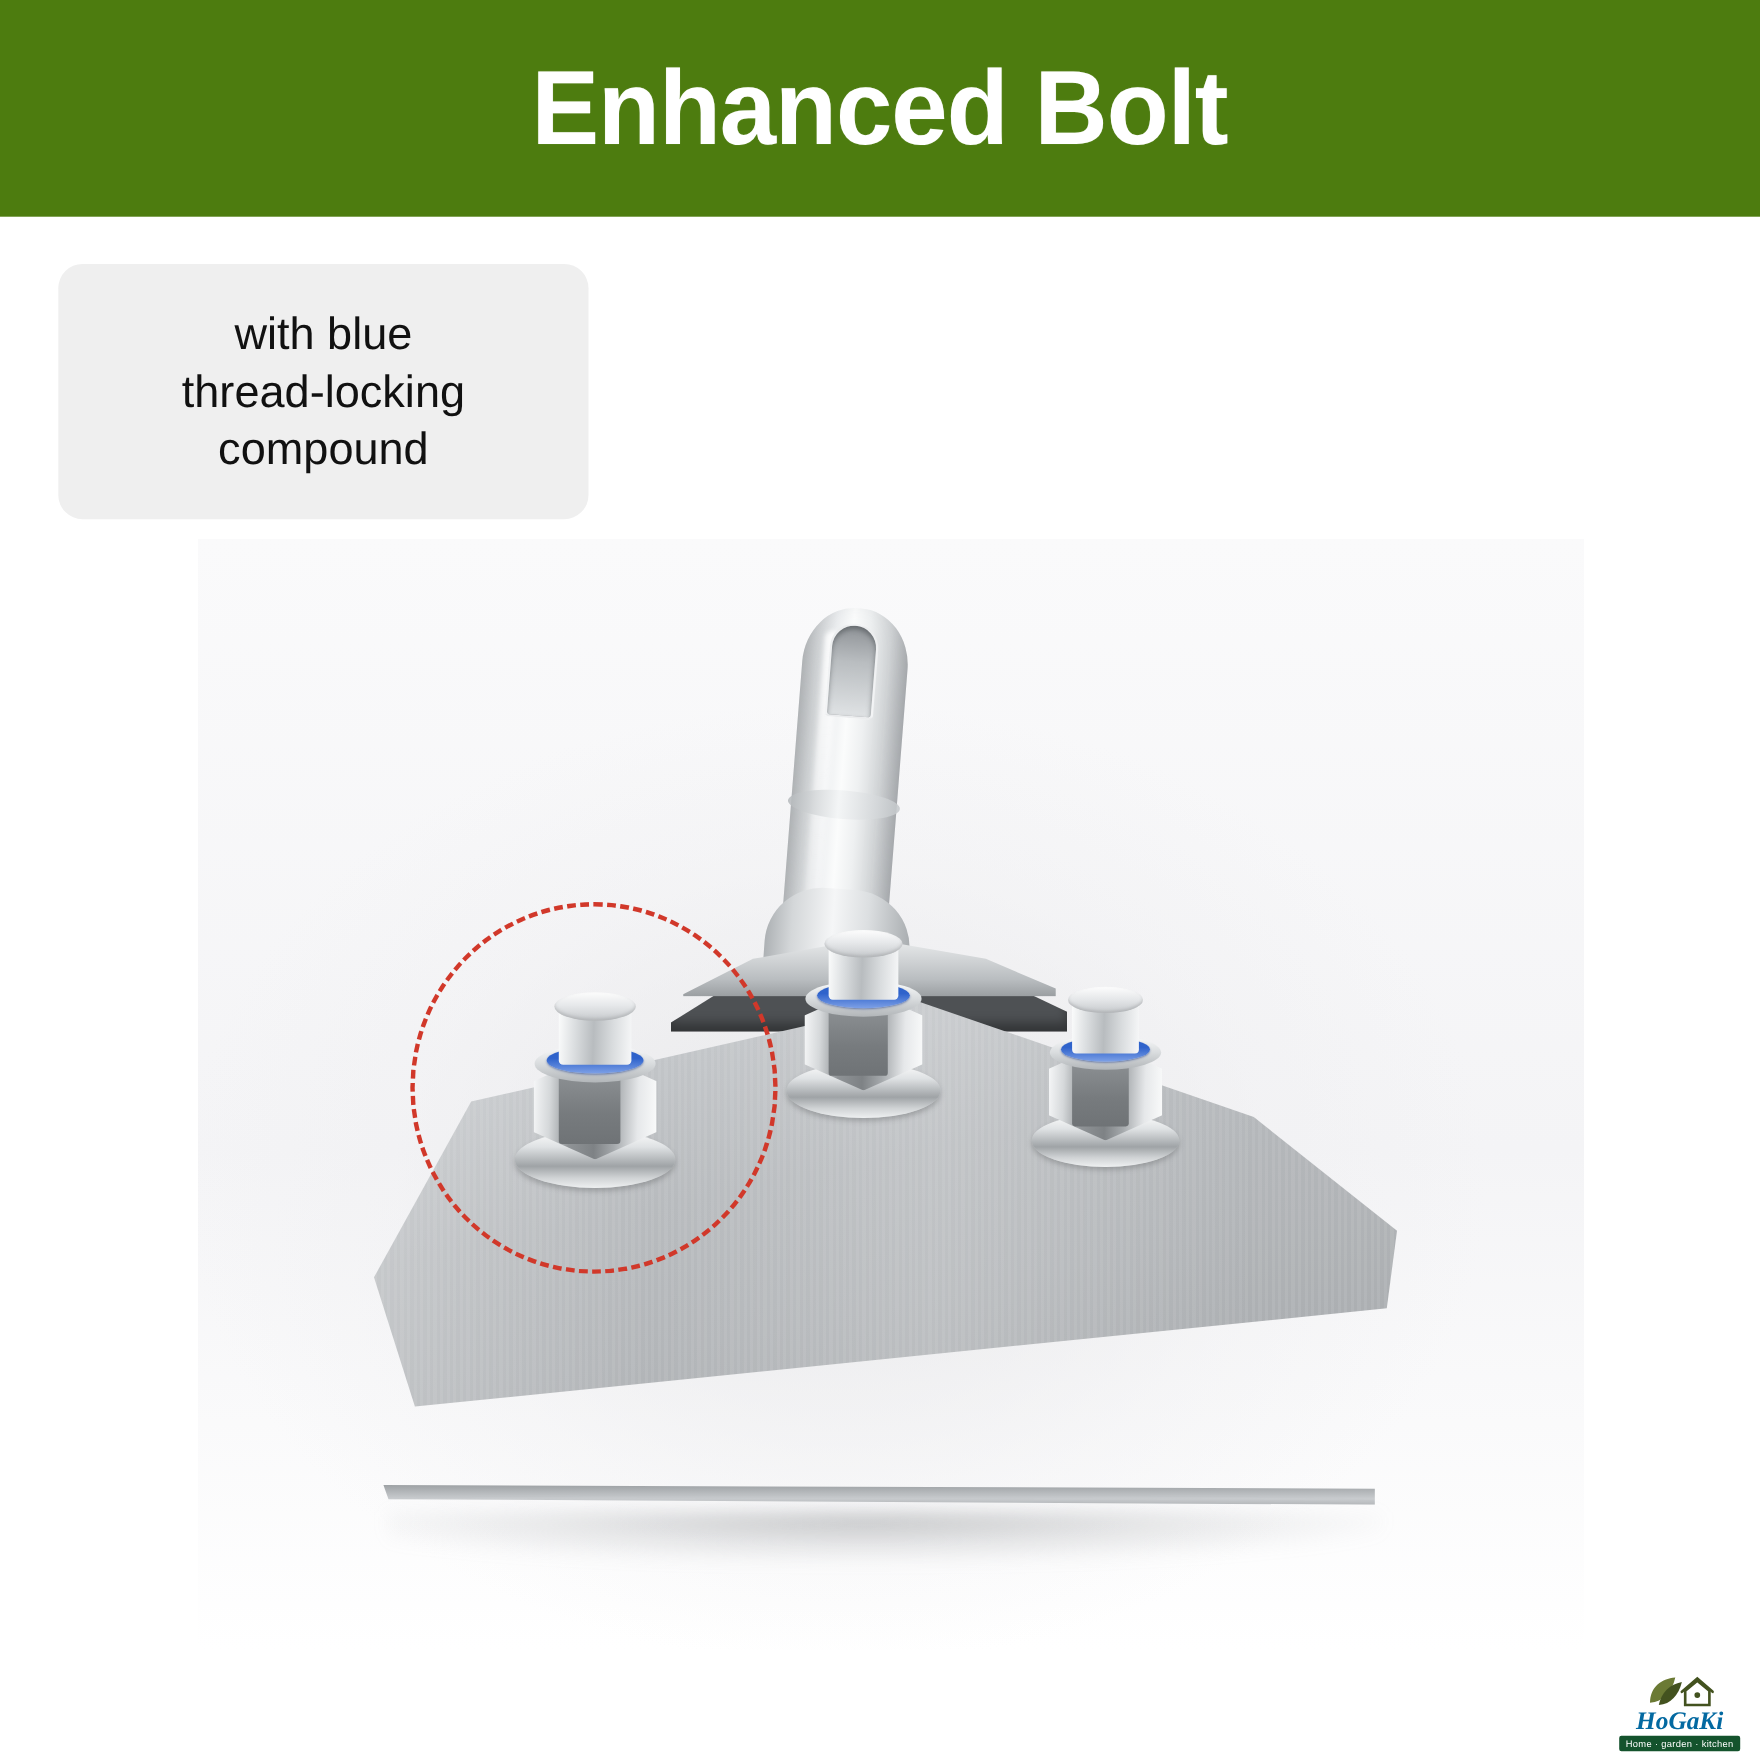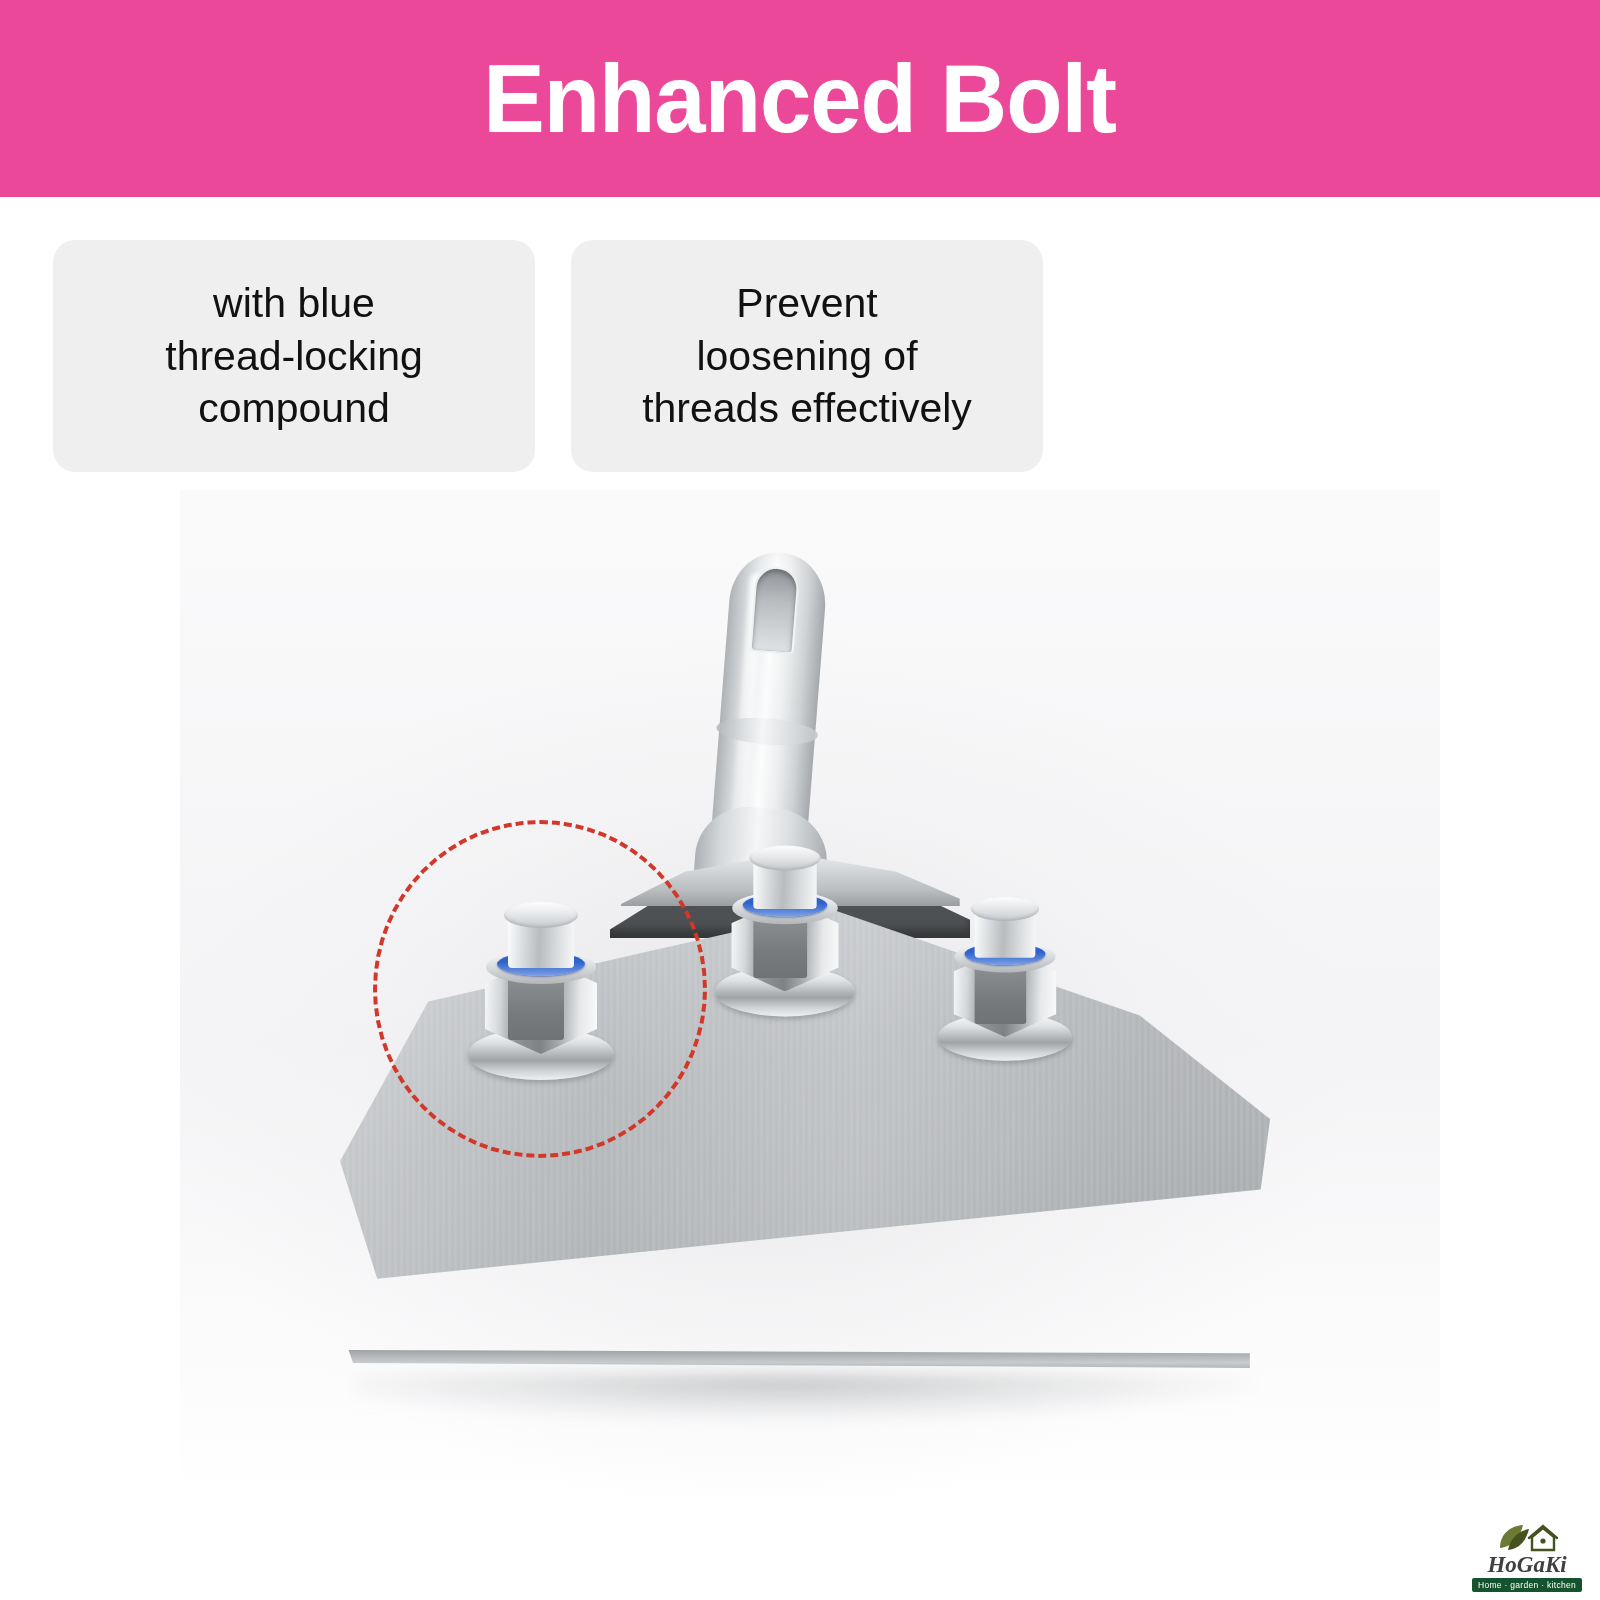--- a/index.html
+++ b/index.html
@@ -7,21 +7,21 @@
   body{
     width:1600px; height:1600px;
     font-family:"Liberation Sans", sans-serif;
     position:relative; overflow:hidden;
     background:#ffffff;
   }
 
   
   .header-banner{
     position:absolute; left:0; top:0; width:1600px; height:197px;
-    background:#ec4899;
+    background:#4d7c0f;
     display:flex; align-items:center; justify-content:center;
   }
   .header-title{
     color:#ffffff;
     font-family:"Liberation Sans", sans-serif;
     font-size:96px;
     font-weight:bold;
     letter-spacing:-1px;
     line-height:1;
     transform:scaleX(0.96);
@@ -217,21 +217,21 @@
   
   .brand-logo{
     position:absolute; right:14px; bottom:8px;
     width:118px; height:72px;
     display:flex; flex-direction:column; align-items:center; justify-content:flex-end;
   }
   .logo-mark{ width:62px; height:30px; position:relative; }
   .logo-name{
     font-family:"Liberation Serif", serif;
     font-weight:bold; font-style:italic;
-    font-size:23px; color:#404040; line-height:1;
+    font-size:23px; color:#0369a1; line-height:1;
     letter-spacing:0px; margin-top:1px;text-align:center;
   }
   .logo-tag{
     margin-top:2px; background:#14532d; color:#ffffff;
     font-size:8.5px; letter-spacing:0.3px;
     padding:2px 6px; border-radius:2px; white-space:nowrap;
     font-family:"Liberation Sans", sans-serif;
   }
 </style>
 </head>
@@ -239,25 +239,20 @@
 
 <div class="header-banner">
   <div class="header-title">Enhanced Bolt</div>
 </div>
 
 <div class="features">
   <div class="feature-card c1">
     <div class="feature-text">with blue
 thread-locking
 compound</div>
-  </div>
-  <div class="feature-card c2">
-    <div class="feature-text">Prevent
-loosening of
-threads effectively</div>
   </div>
 </div>
 
 <div class="product-stage">
   <div class="photo-bg"></div>
 
   <div class="handle">
     <div class="handle-tube"></div>
     <div class="handle-slot"></div>
     <div class="handle-ring"></div>

